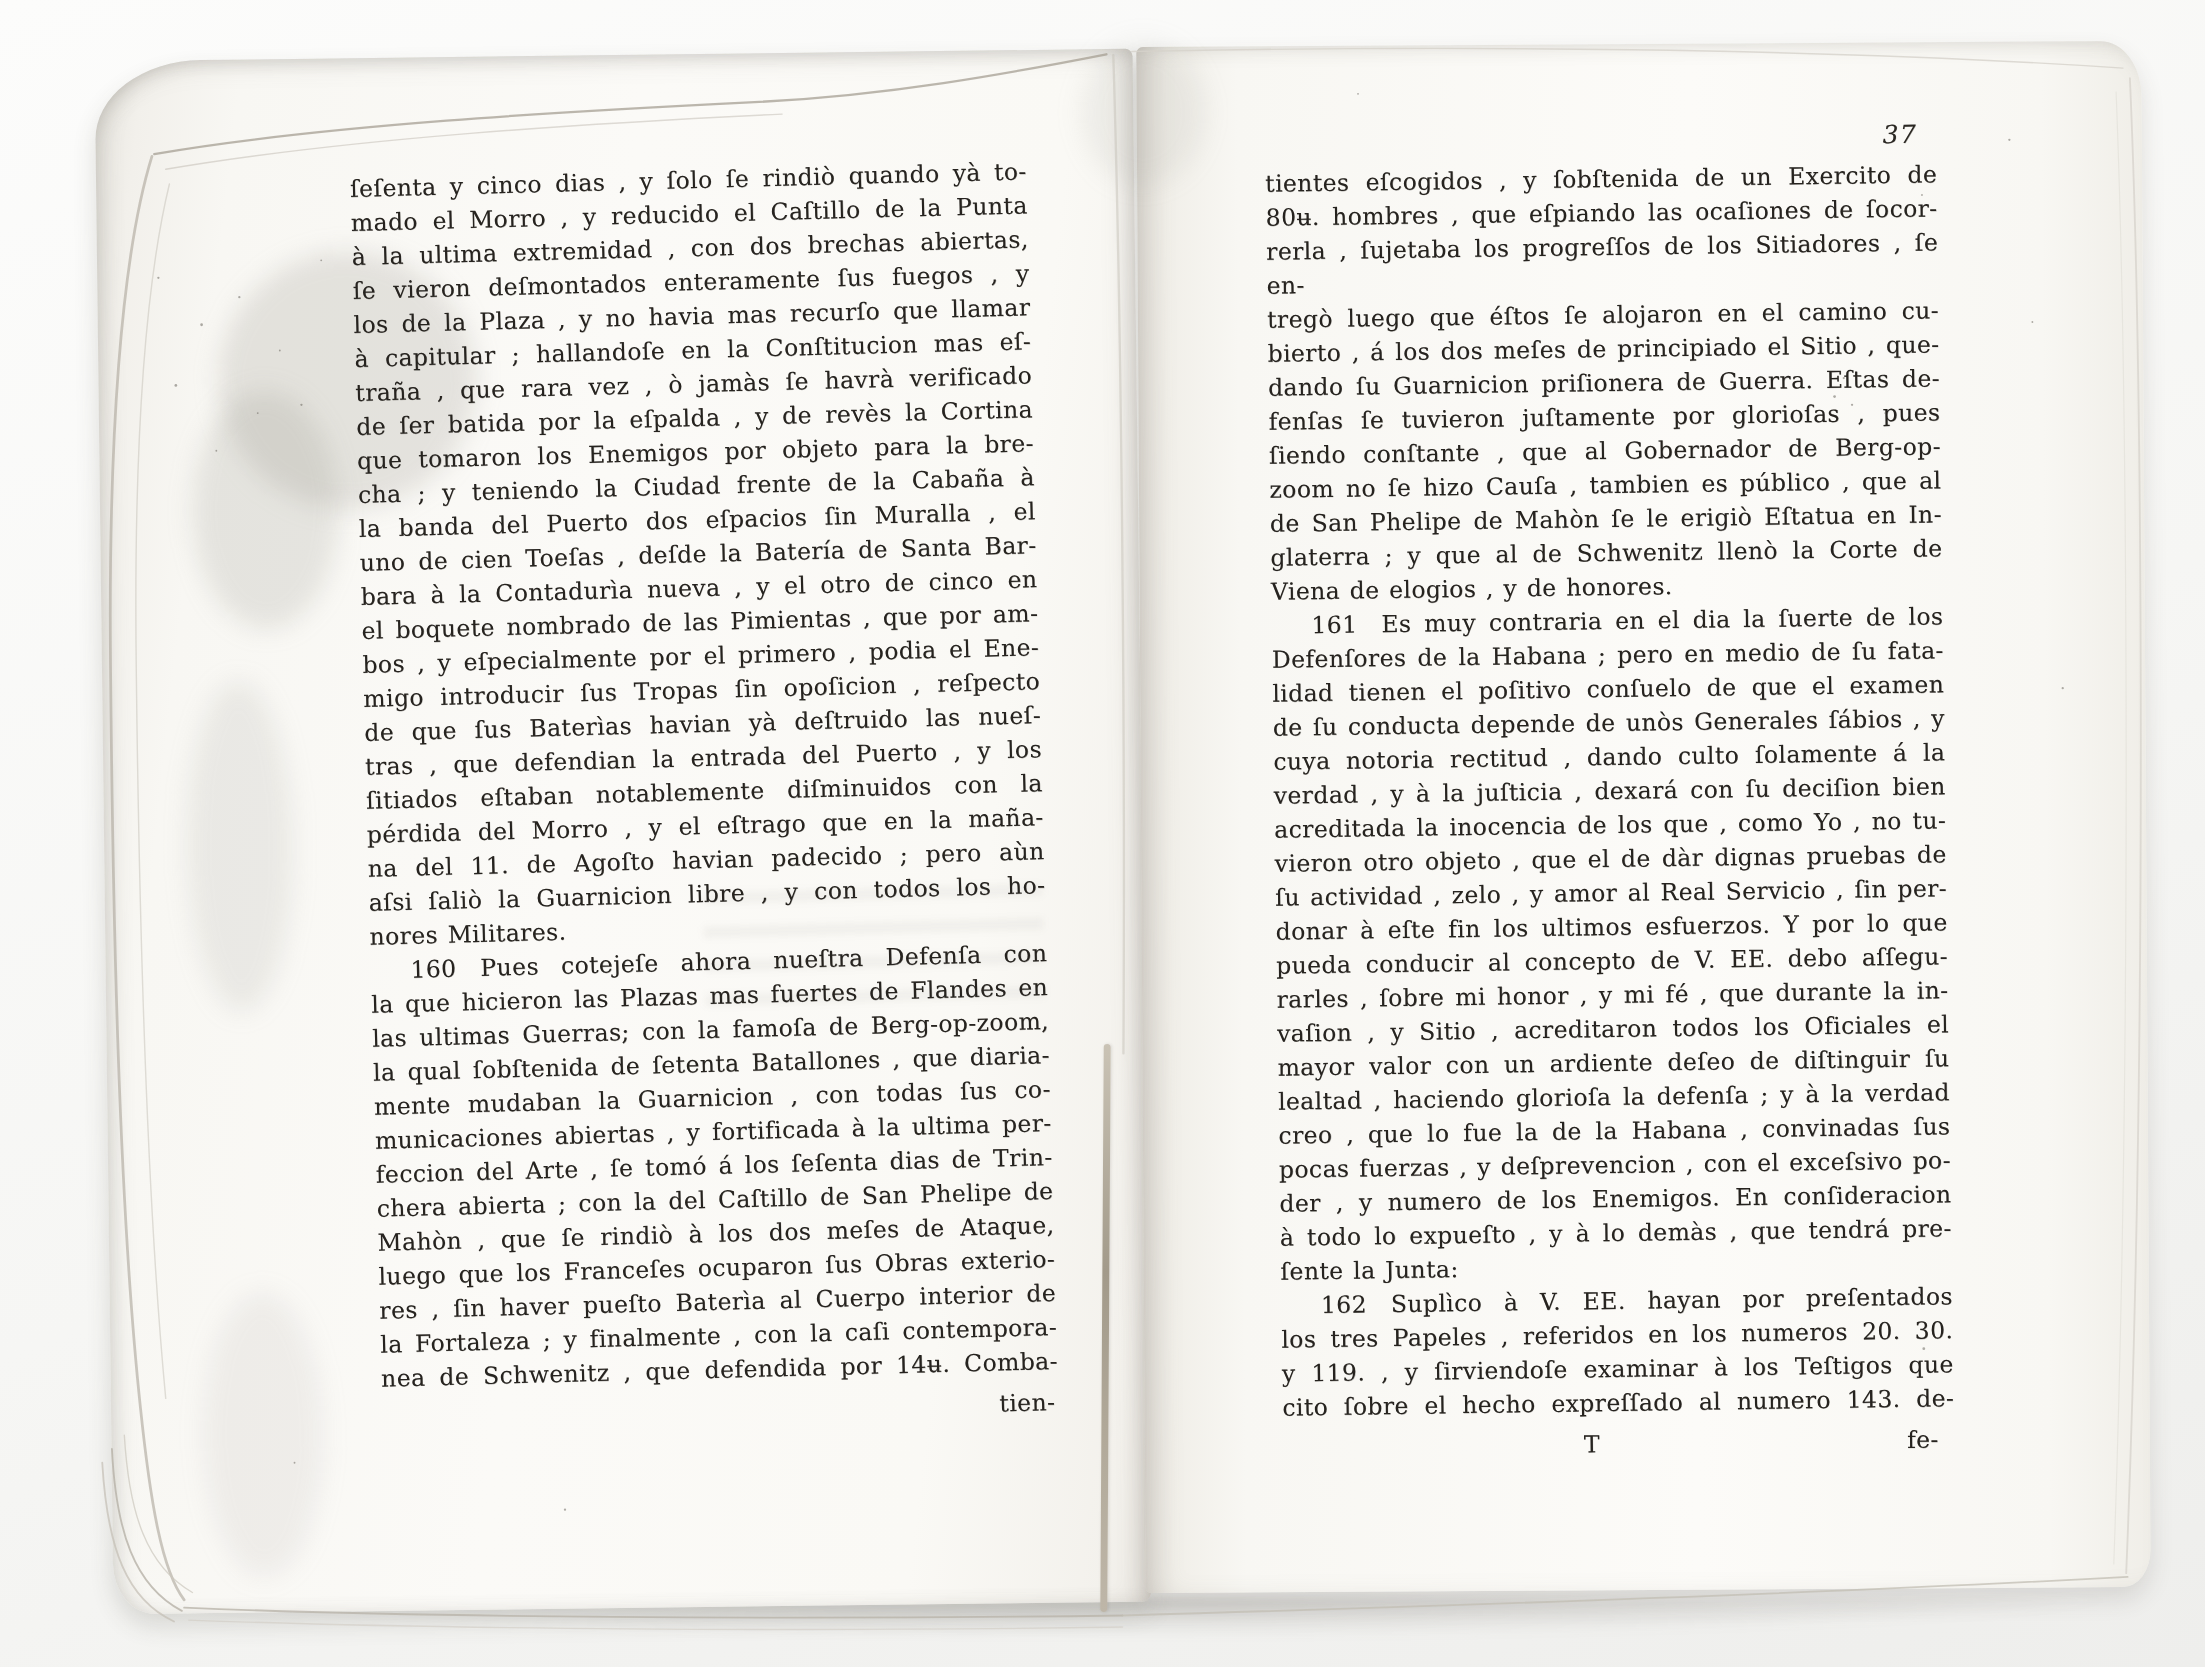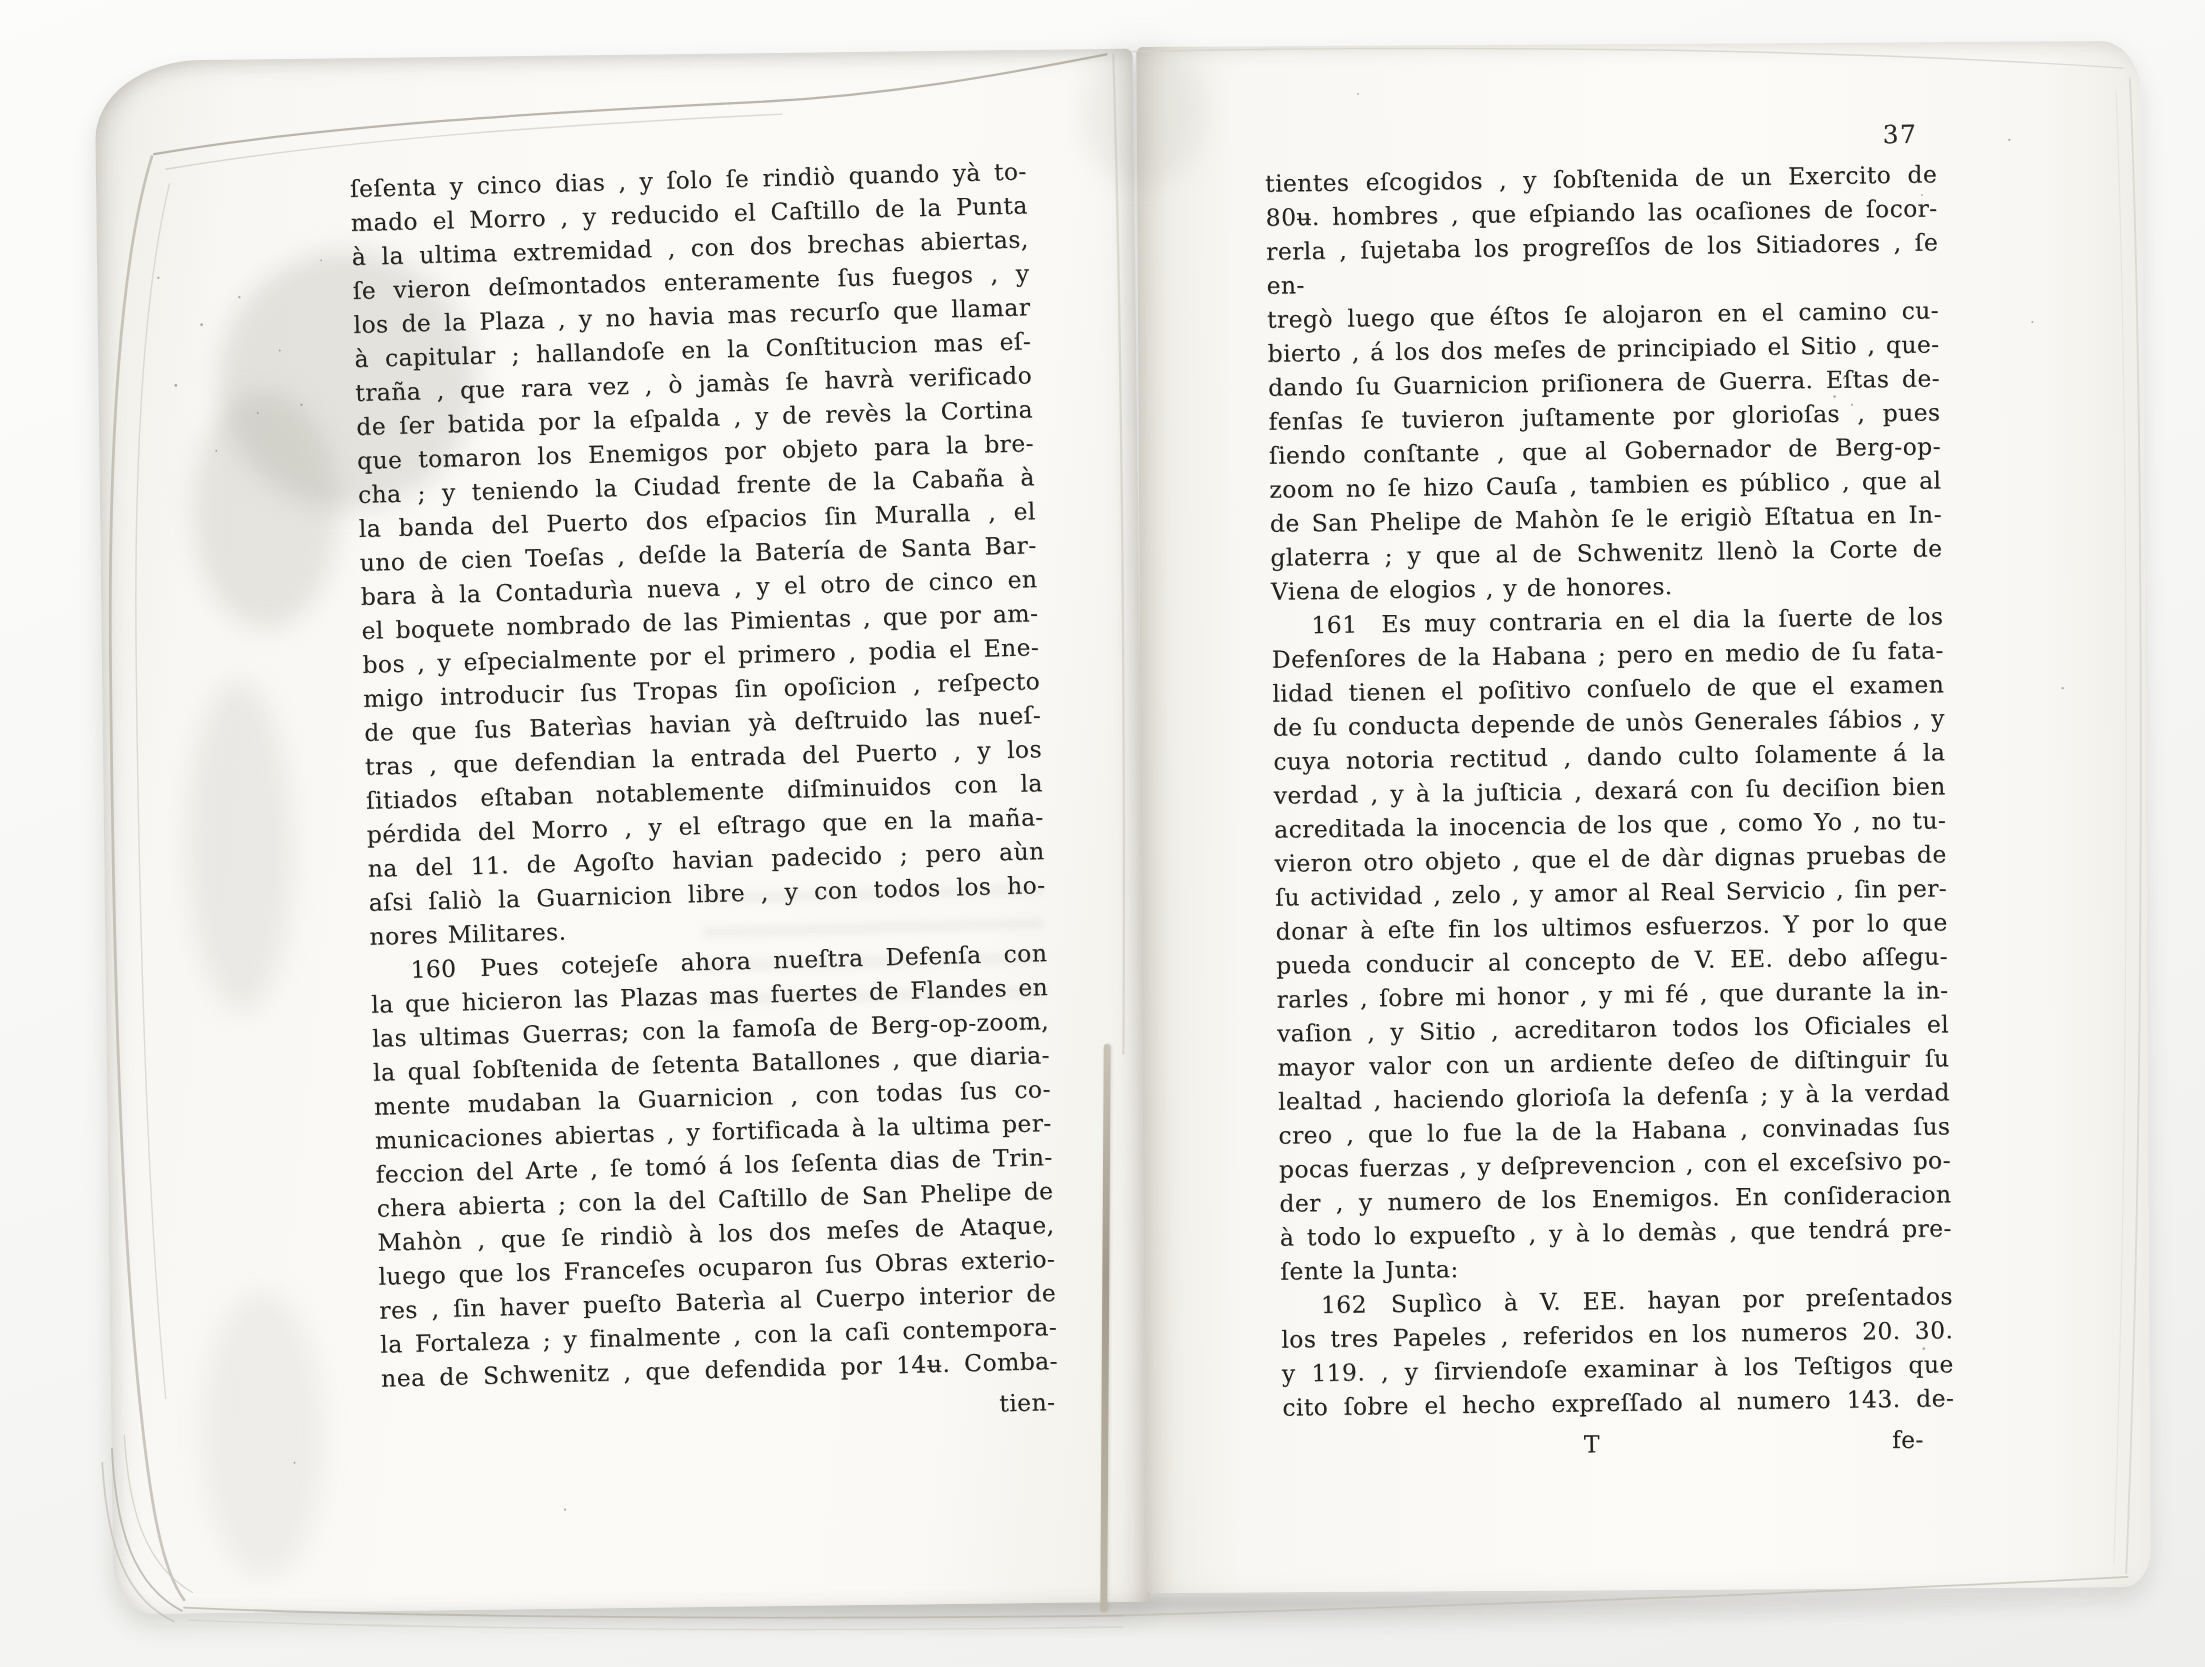--- a/index.html
+++ b/index.html
@@ -67,26 +67,27 @@
   .tb-left{left:366px;top:163px;width:677px;transform:rotate(-1.5deg);}
   .tb-right{left:1274px;top:162px;width:672px;transform:rotate(-0.8deg);}
 
   .line{text-align:justify;text-align-last:justify;}
   .line.end{text-align-last:left;}
   .line.ind{text-indent:40px;}
 
   .catchline{margin-top:7.4px;text-align:right;padding-right:3.7px;}
   .sigline{margin-top:7.4px;position:relative;height:34px;}
   .sig{position:absolute;left:46%;transform:translateX(-50%);}
-  .catch-r{position:absolute;right:31px;}
+  .catch-r{position:absolute;right:16px;}
 
   .pagenum{
     position:absolute;top:-40px;right:19.3px;
     font-size:25px;letter-spacing:1.4px;color:#2a2722;
     text-shadow:0.3px 0.4px 0.5px rgba(38,33,28,0.35);
+    font-style:italic;
   }
 
   svg.edges{position:absolute;left:0;top:0;pointer-events:none;}
 </style>
 </head>
 <body>
 
 <div class="scene">
 
   <div class="floor-shadow"></div>

